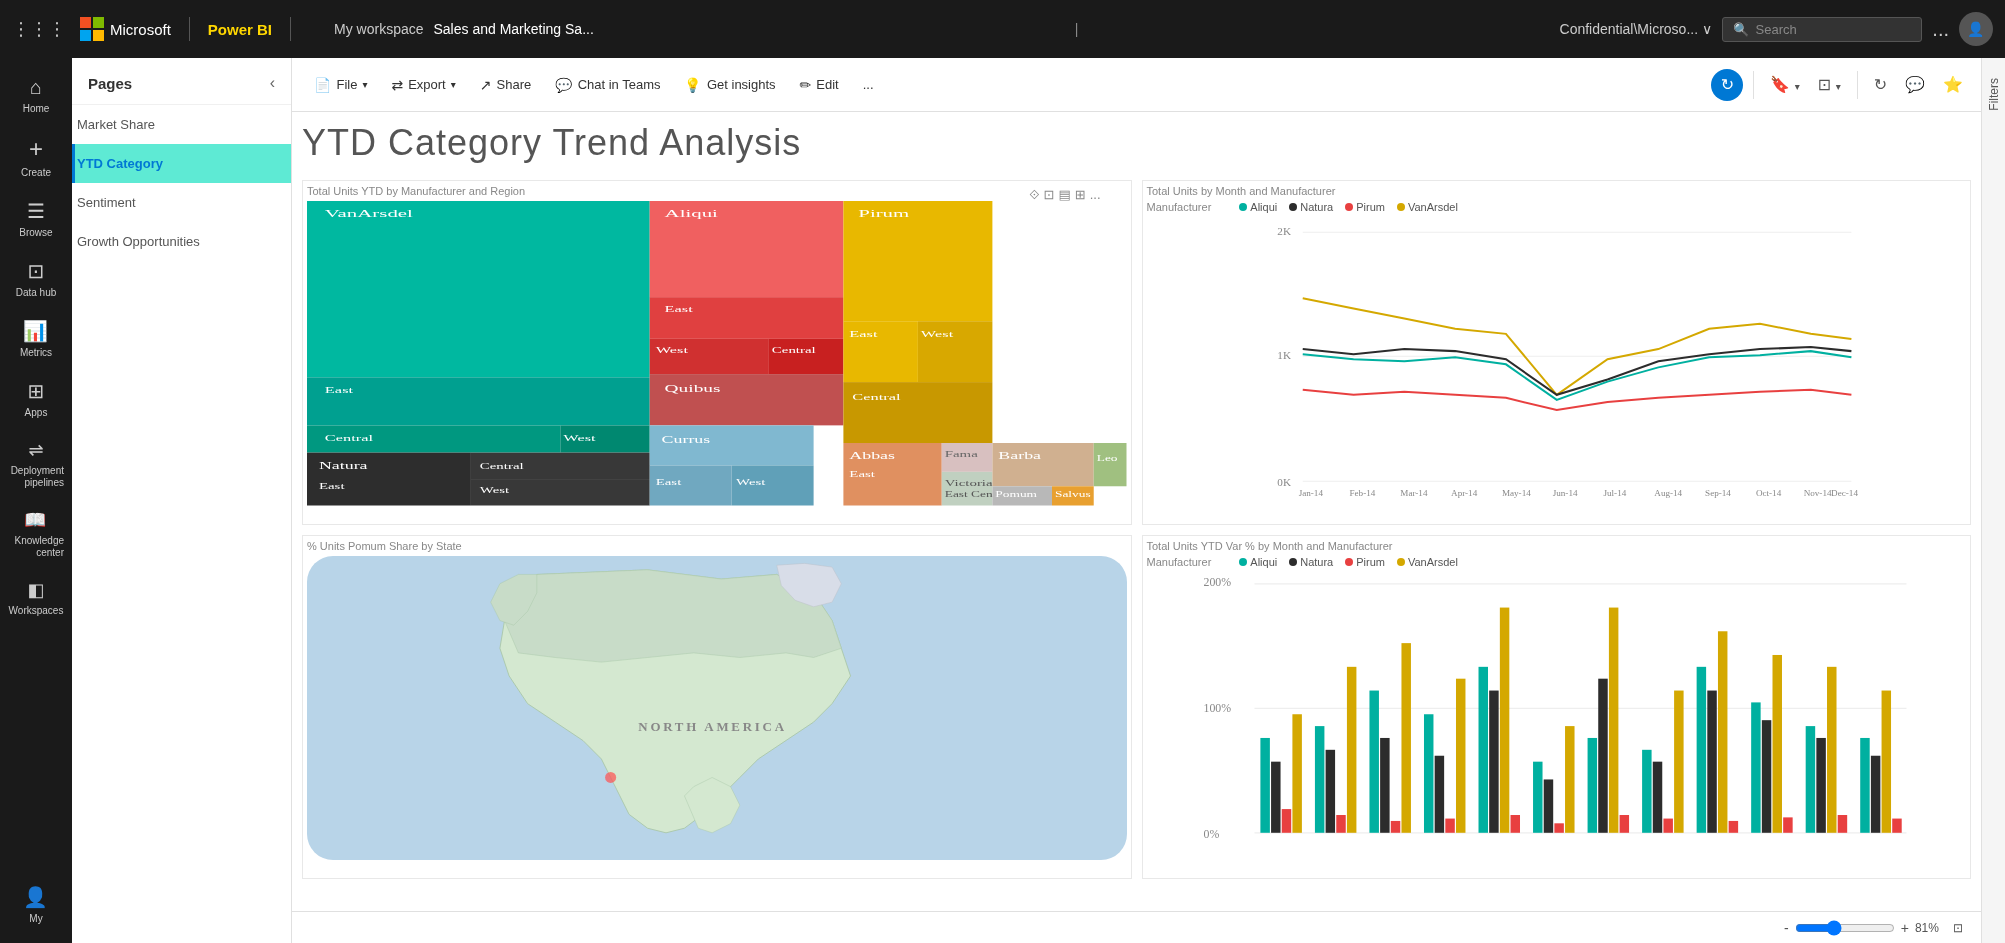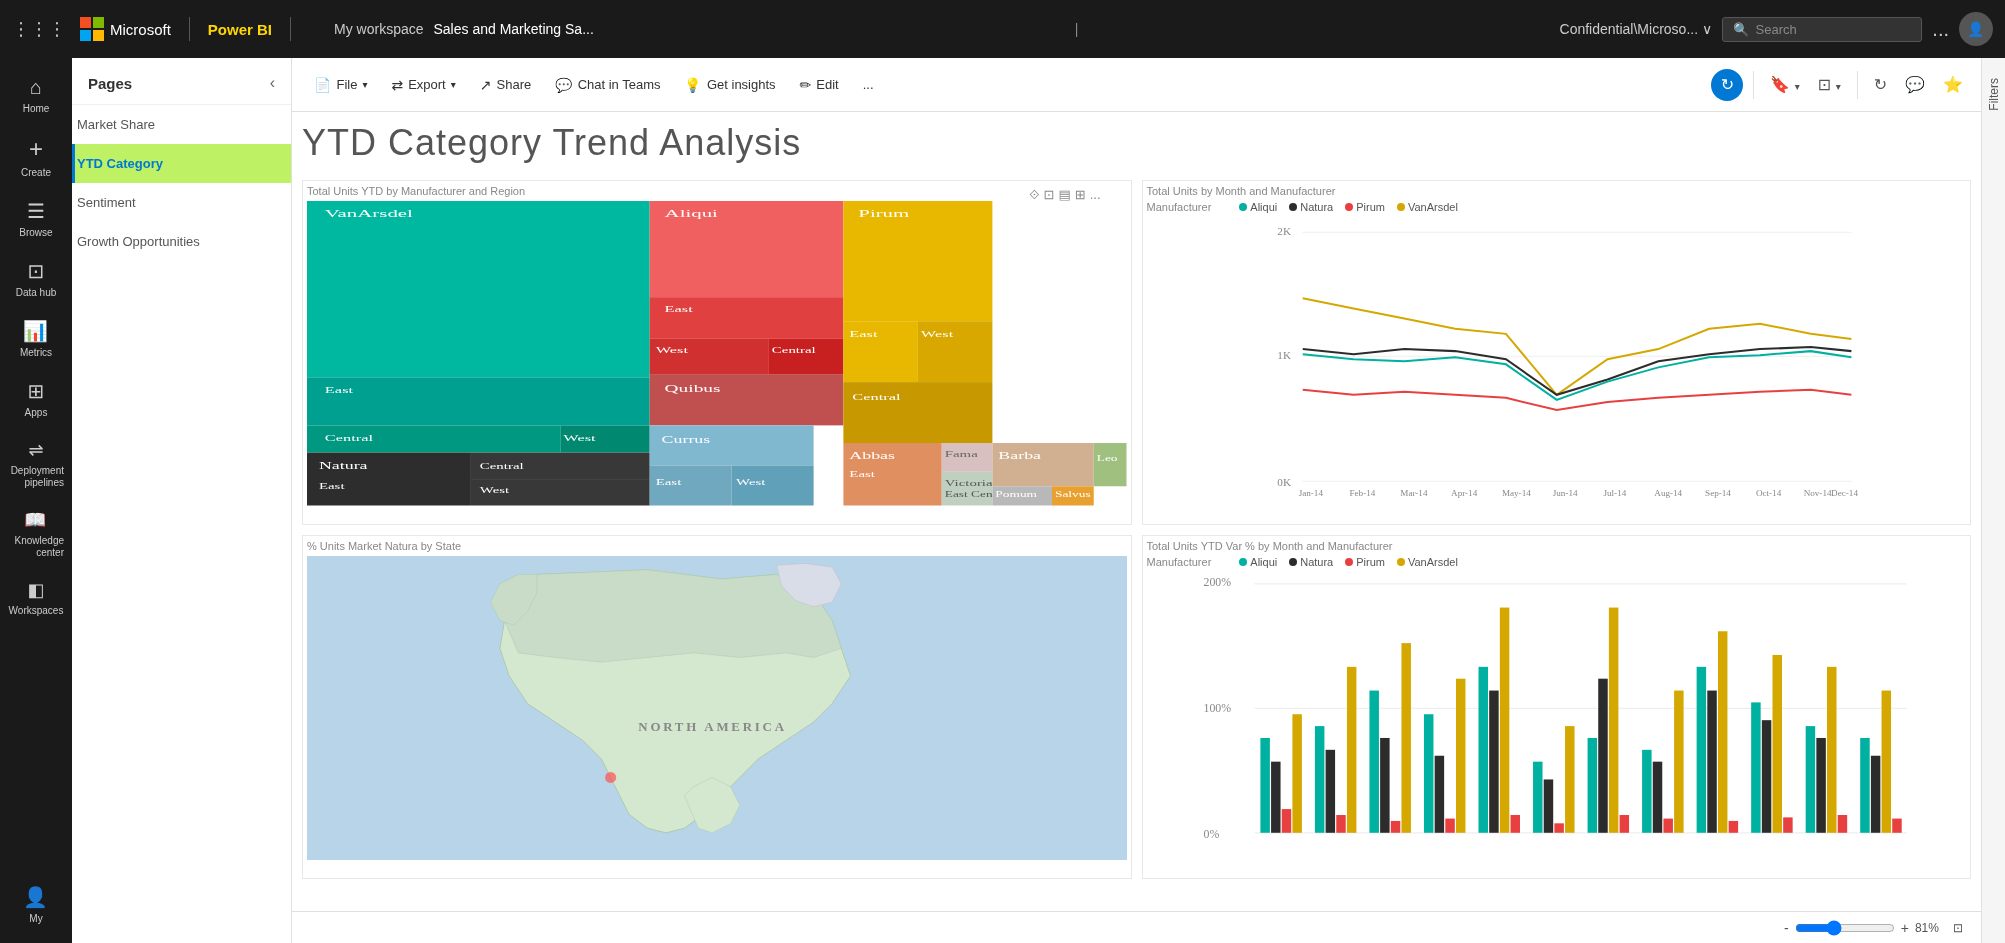--- a/index.html
+++ b/index.html
@@ -92,21 +92,21 @@
     }
     .pages-title { font-size: 15px; font-weight: 600; color: #333; }
     .pages-collapse { background: none; border: none; cursor: pointer; color: #666; font-size: 16px; }
     .page-item {
       padding: 12px 2px;
       font-size: 13px;
       color: #555;
       cursor: pointer;
       border-left: 3px solid transparent;
     }
-    .page-item.active { border-left: 3px solid #0078d4; background: #bef264; color: #0078d4; font-weight: 600; }
+    .page-item.active { border-left: 3px solid #0078d4; background: #5eead4; color: #0078d4; font-weight: 600; }
 
     
     .content-area { flex: 1; display: flex; flex-direction: column; overflow: hidden; }
 
     
     .toolbar {
       height: 54px;
       background: white;
       border-bottom: 1px solid #e0e0e0;
       display: flex;
@@ -203,20 +203,21 @@
     .legend-label { color: #555; }
     .manufacturer-label { font-size: 11px; color: #888; margin-right: 16px; }
 
     
     .map-container {
       width: 100%;
       height: calc(100% - 30px);
       background: #b8d4e8;
       position: relative;
       overflow: hidden;
+      border-radius: 26px;
     }
 
     
     .bar-chart-container { width: 100%; height: calc(100% - 50px); }
 
     
     .filters-panel {
       width: 24px;
       background: #f5f5f5;
       border-left: 1px solid #e0e0e0;
@@ -554,21 +555,21 @@
               <text x="396" y="275" font-size="9" fill="#888" font-family="Segoe UI">Aug-14</text>
               <text x="446" y="275" font-size="9" fill="#888" font-family="Segoe UI">Sep-14</text>
               <text x="496" y="275" font-size="9" fill="#888" font-family="Segoe UI">Oct-14</text>
               <text x="543" y="275" font-size="9" fill="#888" font-family="Segoe UI">Nov-14</text>
               <text x="570" y="275" font-size="9" fill="#888" font-family="Segoe UI">Dec-14</text>
             </svg>
           </div>
         </div>
 
         <div class="chart-panel">
-          <div class="chart-panel-title">% Units Market Natura by State</div>
+          <div class="chart-panel-title">% Units Pomum Share by State</div>
           <div class="map-container">
             <svg width="100%" height="100%" viewBox="0 0 550 330">
 
               <rect width="550" height="330" fill="#b8d4e8"></rect>
 
               <path d="M80,20 L200,15 L280,25 L340,20 L380,40 L400,70 L410,100 L420,130 L400,160 L380,180 L350,200 L320,220 L300,240 L280,260 L260,280 L240,295 L220,300 L200,295 L180,280 L170,260 L160,240 L150,220 L130,200 L100,180 L70,160 L50,130 L40,100 L45,70 L60,45 Z" fill="#d4e8d0" stroke="#aac8aa" stroke-width="1"></path>
 
               <path d="M80,20 L200,15 L280,25 L340,20 L380,40 L400,70 L410,100 L380,110 L350,105 L300,110 L250,105 L200,110 L150,115 L100,110 L60,105 L45,70 L60,45 Z" fill="#c8dcc8" stroke="#aac8aa" stroke-width="0.5"></path>
 
               <path d="M80,20 L60,20 L40,30 L30,50 L40,70 L55,75 L70,60 L80,40 Z" fill="#c8dcc8" stroke="#aac8aa" stroke-width="0.5"></path>

